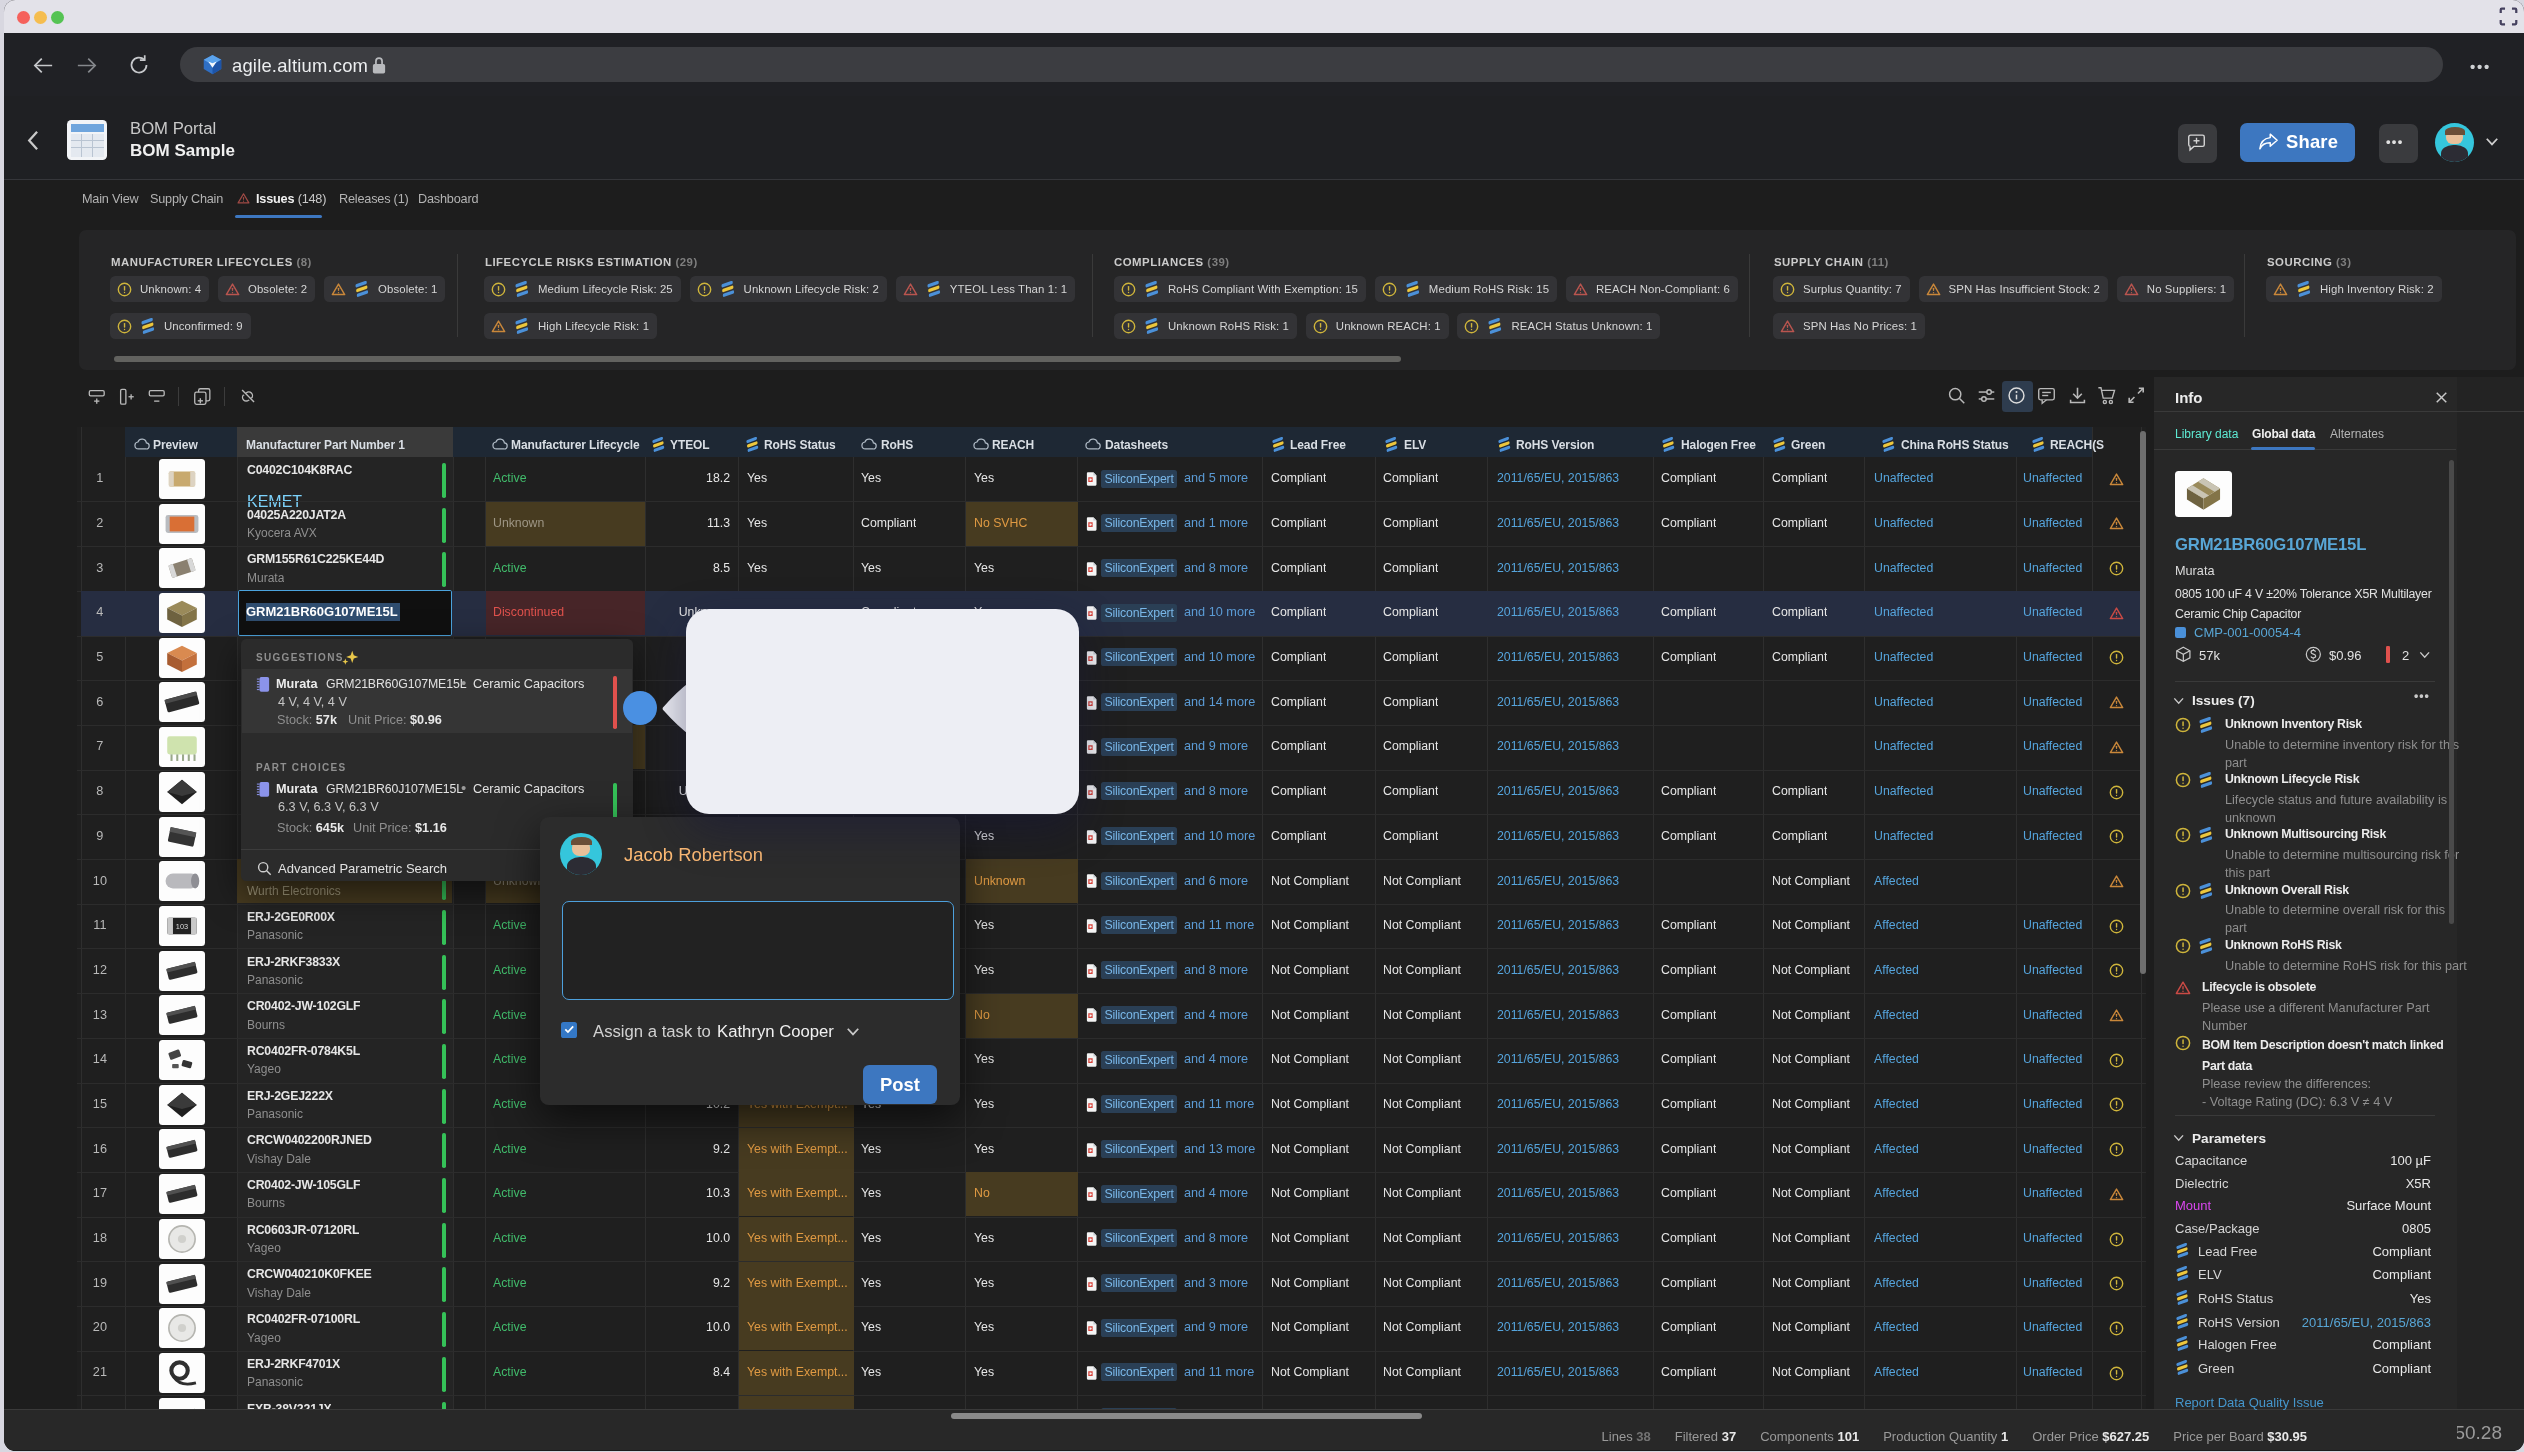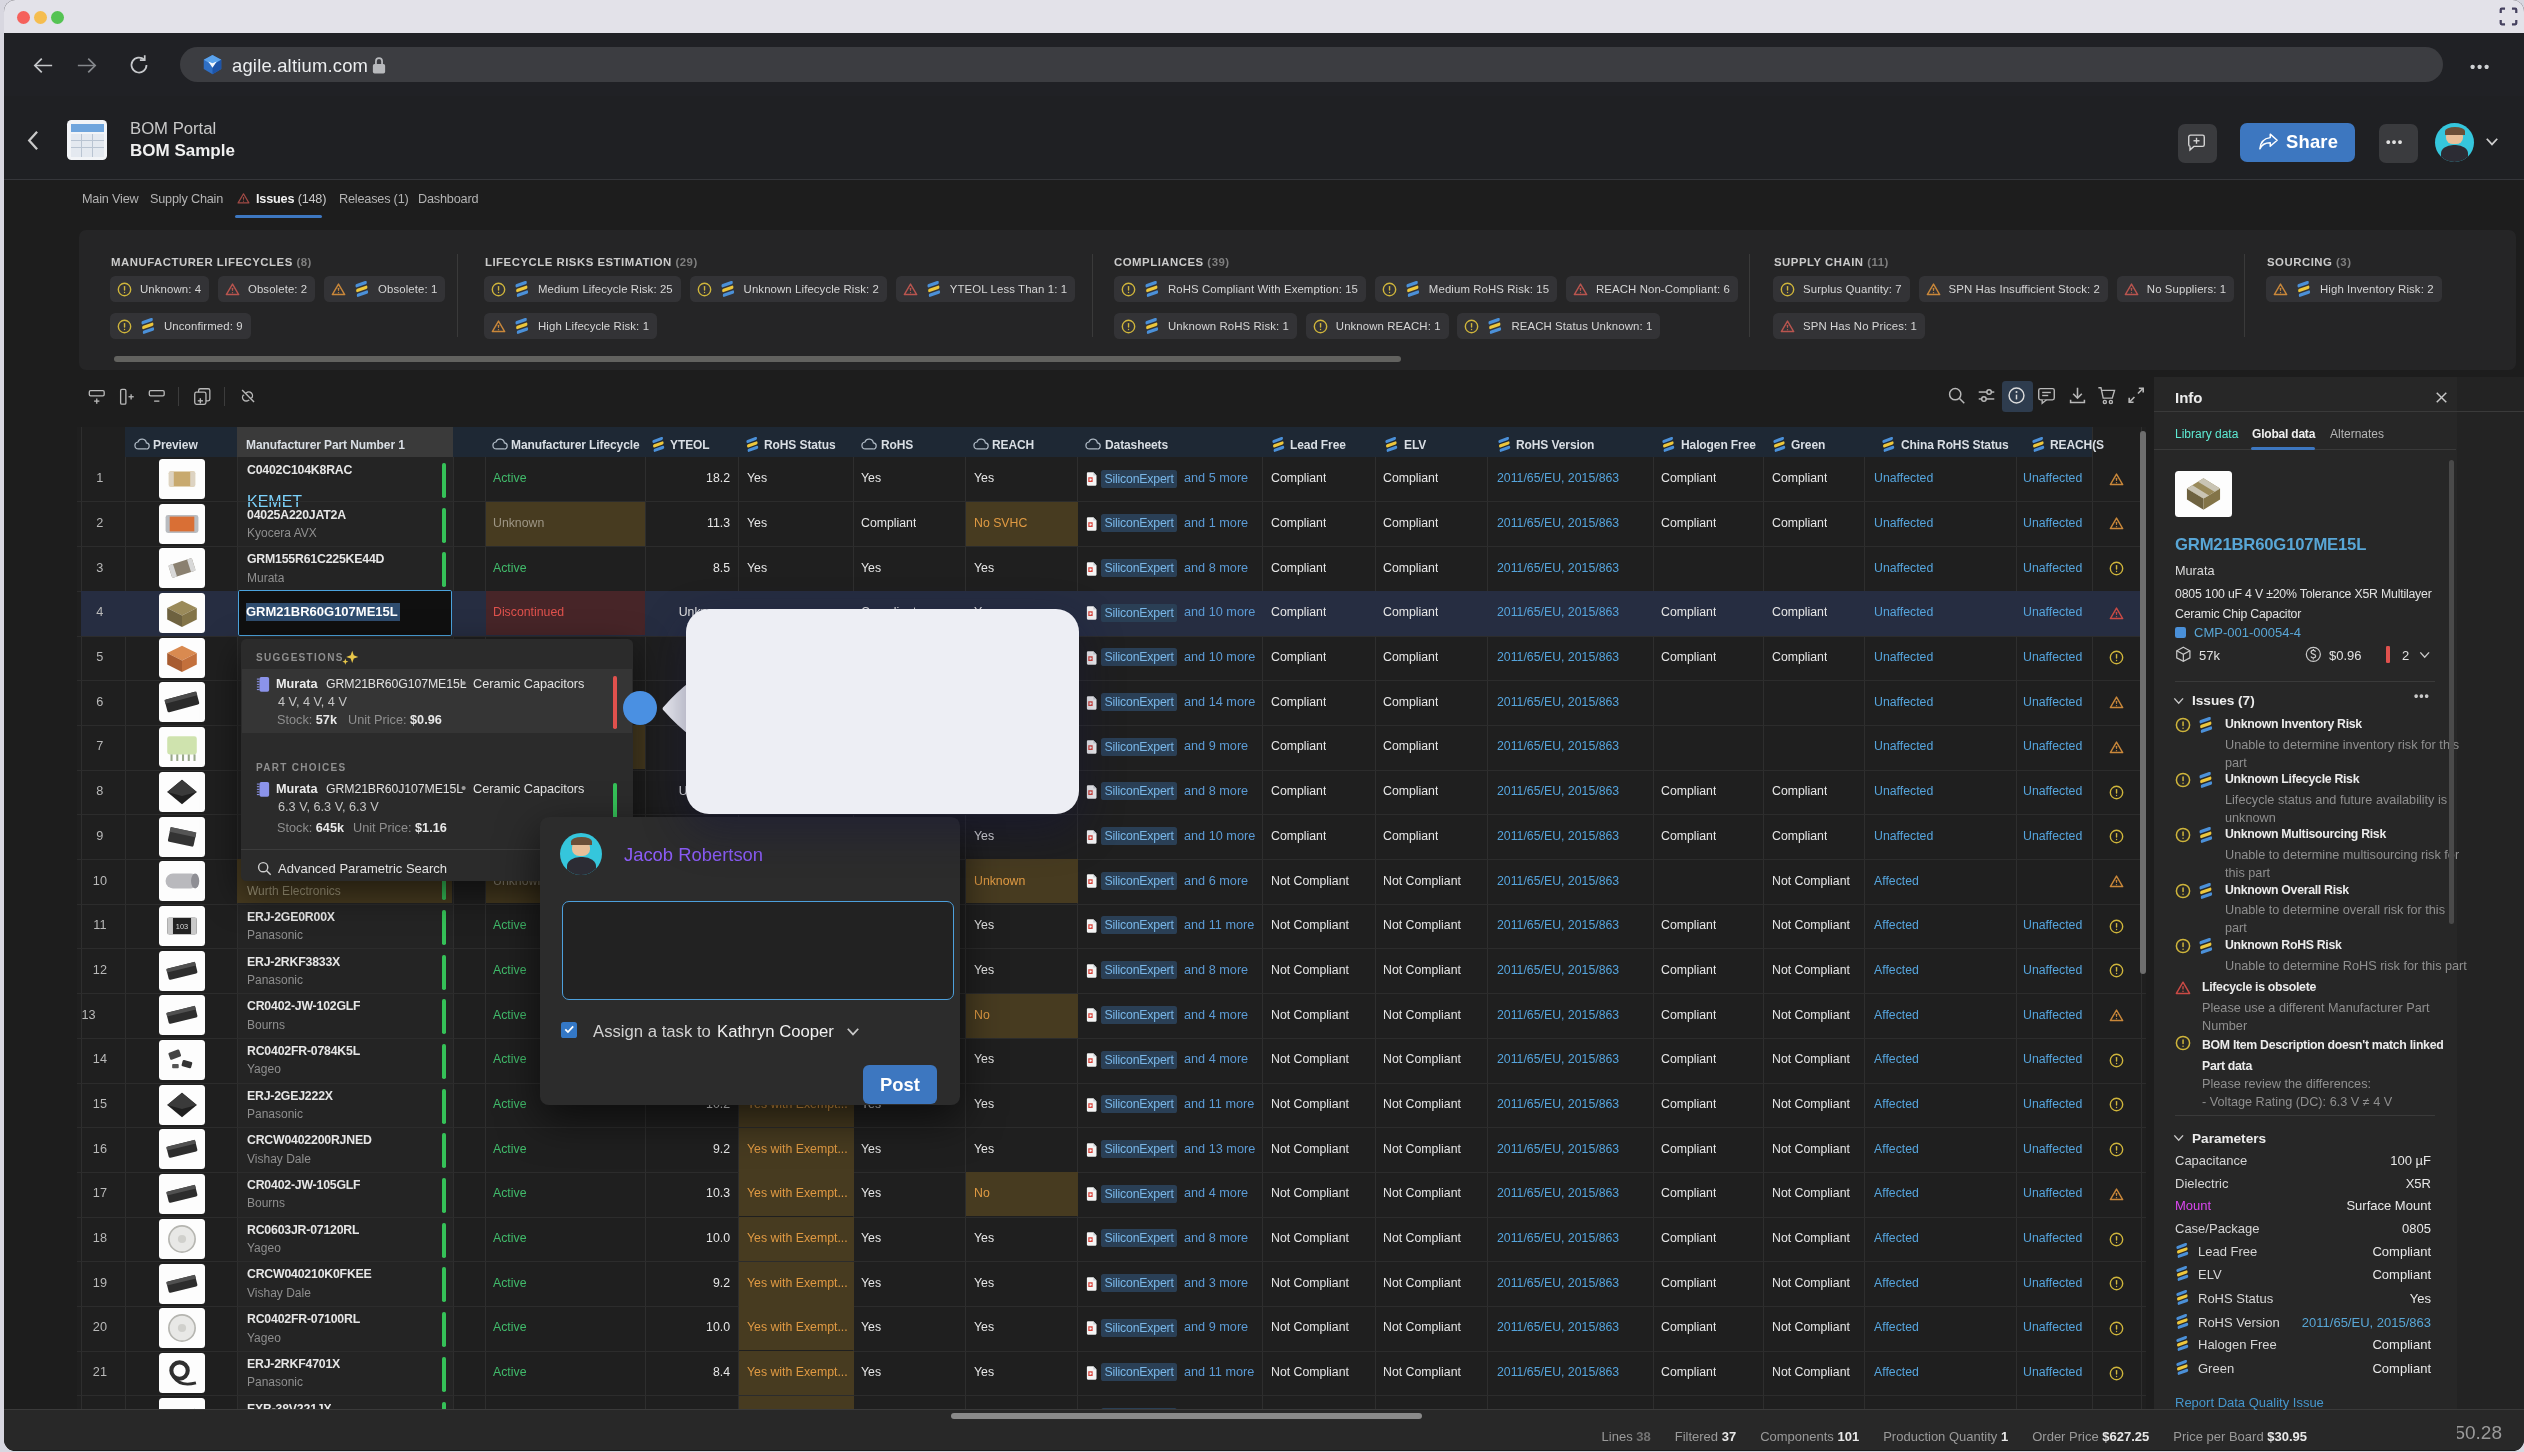--- a/index.html
+++ b/index.html
@@ -949,21 +949,21 @@
         <div class="cell" style="left:1695px;top:536px">Not Compliant</div>
         <div class="cell" style="left:1420px;top:536px;color:#55a4dc">2011/65/EU, 2015/863</div>
         <div class="cell" style="left:1797px;top:536px;color:#55a4dc">Affected</div>
         <div class="cell" style="left:1946px;top:536px;color:#55a4dc">Unaffected</div>
         <svg class="abs" style="left:2032px;top:536px" width="15" height="15" viewBox="0 0 16 16">
 <circle cx="8" cy="8" r="6.6" fill="none" stroke="#cfb53b" stroke-width="1.5"></circle>
           <rect x="7.3" y="4.2" width="1.5" height="5" rx="0.7" fill="#cfb53b"></rect>
           <rect x="7.3" y="10.4" width="1.5" height="1.6" rx="0.7" fill="#cfb53b"></rect>
         </svg>
         <div class="abs" style="left:0;top:566px;width:2069px;height:0.9px;background:#2c2c2c"></div>
-        <div class="cell" style="left:4.4px;top:581px;width:37px;text-align:left;color:#b9b9b9;font-size:12.7px">13</div>
+        <div class="cell" style="left:4.4px;top:581px;width:37px;text-align:center;color:#b9b9b9;font-size:12.7px">13</div>
         <div class="thumb" style="left:82px;top:568px"></div>
         <svg class="abs" style="left:82px;top:568px" width="46" height="40" viewBox="0 0 56 46">
           <g transform="rotate(-14 28 23)">
             <rect x="10" y="16" width="36" height="14" rx="2" fill="#2d2d2d"></rect>
             <rect x="10" y="16" width="36" height="4.5" fill="#505050"></rect>
           </g>
         </svg>
         <div class="cell" style="left:170px;top:572px;font-weight:bold;font-size:12.3px;letter-spacing:-0.2px">CR0402-JW-102GLF</div>
         <div class="cell" style="left:170px;top:591px;font-size:12px;color:#8f8f8f">Bourns</div>
         <div class="abs" style="left:365px;top:572px;width:4px;height:35px;background:#35c158;border-radius:1.8px"></div>
@@ -1563,21 +1563,21 @@
         <line x1="11" y1="11" x2="15.5" y2="15.5"></line>
       </svg>
 <div class="abs" style="left:278px;top:861px;font-size:13px;color:#e2e2e2">Advanced Parametric Search</div>
 
 <div class="abs" style="left:540px;top:817px;width:420px;height:288px;background:#2c2c2c;border-radius:8.8px;box-shadow:0 14px 42px rgba(0,0,0,0.6)"></div>
 <div class="abs" style="left:560px;top:833px;width:42px;height:42px;border-radius:50%;background:#35c6dc;overflow:hidden">
   <div class="abs" style="left:12.3px;top:7px;width:17.5px;height:16px;border-radius:48% 48% 42% 42%;background:#e8c09a"></div>
   <div class="abs" style="left:10.5px;top:3.5px;width:21px;height:8.8px;border-radius:50% 50% 0 0;background:#6b4f38"></div>
   <div class="abs" style="left:7px;top:24px;width:29px;height:20px;border-radius:45% 45% 0 0;background:#2c2c34"></div>
 </div>
-<div class="abs" style="left:624px;top:844px;font-size:18.4px;color:#8b5cf6">Jacob Robertson</div>
+<div class="abs" style="left:624px;top:844px;font-size:18.4px;color:#fdba74">Jacob Robertson</div>
 <div class="abs" style="left:562px;top:901px;width:392px;height:99px;background:#222;border:1.3px solid #4da0dc;border-radius:7px"></div>
 <div class="abs" style="left:561px;top:1022px;width:16px;height:16px;background:#3478c6;border-radius:2.6px"></div>
 <svg class="abs" style="left:564px;top:1025px" width="10.5" height="8.8" viewBox="0 0 12 10" fill="none" stroke="#fff" stroke-width="2">
         <path d="M1.5 5 L4.5 8 L10.5 1.5"></path>
       </svg>
 <div class="abs" style="left:593px;top:1022px;font-size:16.7px;color:#d2d2d2">Assign a task to</div>
 <div class="abs" style="left:717px;top:1022px;font-size:16.7px;color:#f0f0f0">Kathryn Cooper</div>
 <svg class="abs" style="left:846px;top:1027px" width="14" height="9.6" viewBox="0 0 16 11" fill="none" stroke="#c9c9c9" stroke-width="2">
         <path d="M2 2 L8 8.5 L14 2"></path>
       </svg>

